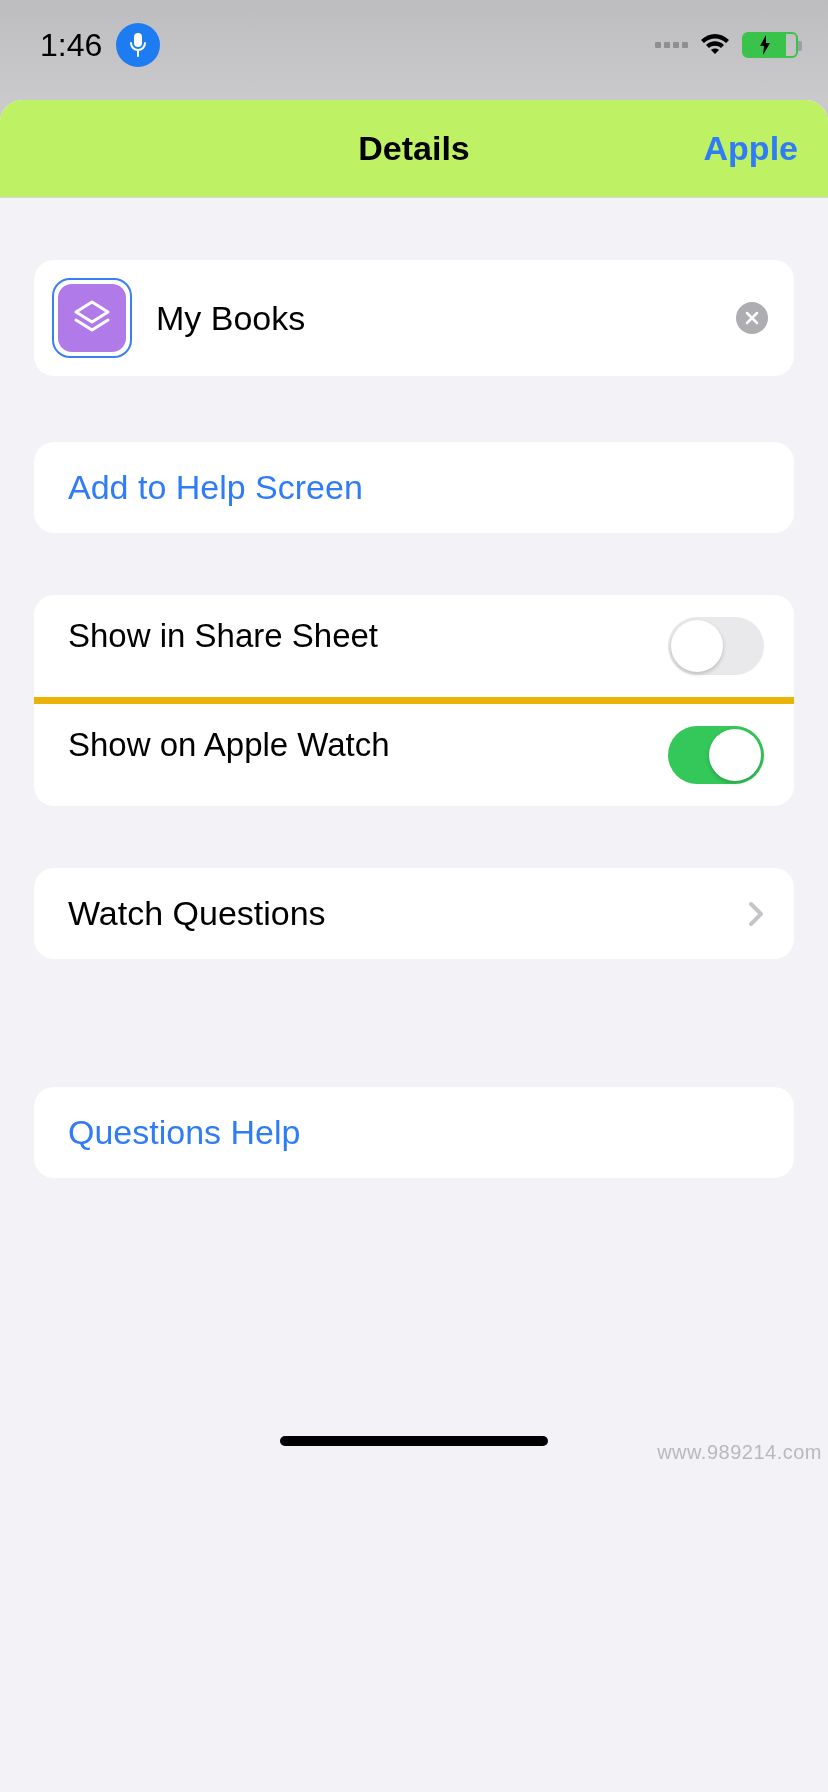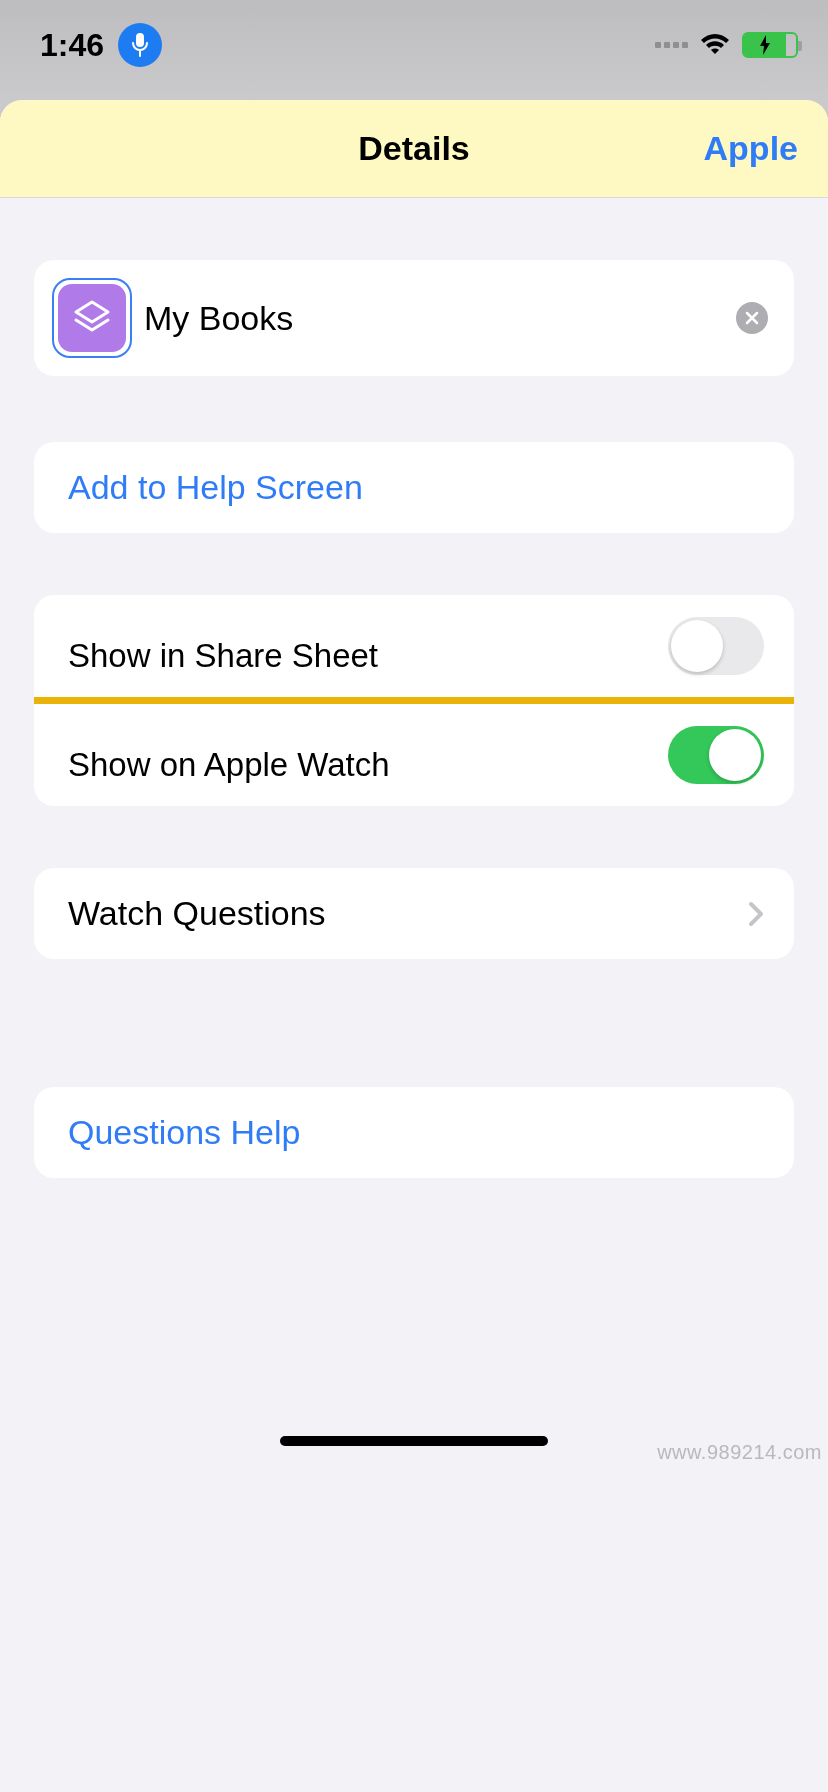--- a/index.html
+++ b/index.html
@@ -26,21 +26,21 @@
       justify-content: space-between;
       padding: 0 30px 10px 40px;
     }
     .status-left {
       display: flex;
       align-items: center;
       gap: 14px;
     }
     .status-time {
       font-size: 32px;
-      font-weight: 700;
+      font-weight: 400;
       color: #000;
     }
     .mic-badge {
       width: 44px;
       height: 44px;
       border-radius: 50%;
       background: #1e7cf2;
       display: flex;
       align-items: center;
       justify-content: center;
@@ -98,21 +98,21 @@
       top: 100px;
       left: 0;
       right: 0;
       bottom: 0;
       background: #f2f2f7;
       border-radius: 22px 22px 0 0;
       overflow: hidden;
     }
     .nav-bar {
       height: 98px;
-      background: #fef9c3;
+      background: #bef264;
       border-bottom: 1px solid #d8d8dc;
       display: flex;
       align-items: center;
       justify-content: center;
       position: relative;
     }
     .nav-title {
       font-size: 34px;
       font-weight: 600;
       color: #000;
@@ -135,21 +135,21 @@
     }
     .group.mt-large { margin-top: 62px; }
     .group.mt-med { margin-top: 66px; }
     .group.mt-med2 { margin-top: 62px; }
     .group.mt-huge { margin-top: 128px; }
     
     .name-row {
       display: flex;
       align-items: center;
       padding: 18px 26px 18px 18px;
-      gap: 12px;
+      gap: 24px;
     }
     .shortcut-icon {
       width: 80px;
       height: 80px;
       border-radius: 18px;
       border: 2.5px solid #3b7ff6;
       padding: 4px;
       display: flex;
       align-items: center;
       justify-content: center;
@@ -179,21 +179,21 @@
     }
     
     .link-row {
       padding: 26px 34px;
       font-size: 34px;
       color: #2f7cf6;
     }
     
     .toggle-row {
       display: flex;
-      align-items: flex-end;
+      align-items: flex-start;
       justify-content: space-between;
       padding: 22px 30px 22px 34px;
       gap: 12px;
     }
     .toggle-row + .toggle-row {
       border-top: 7px solid #eab308;
     }
     .toggle-label {
       font-size: 33px;
       color: #000;

